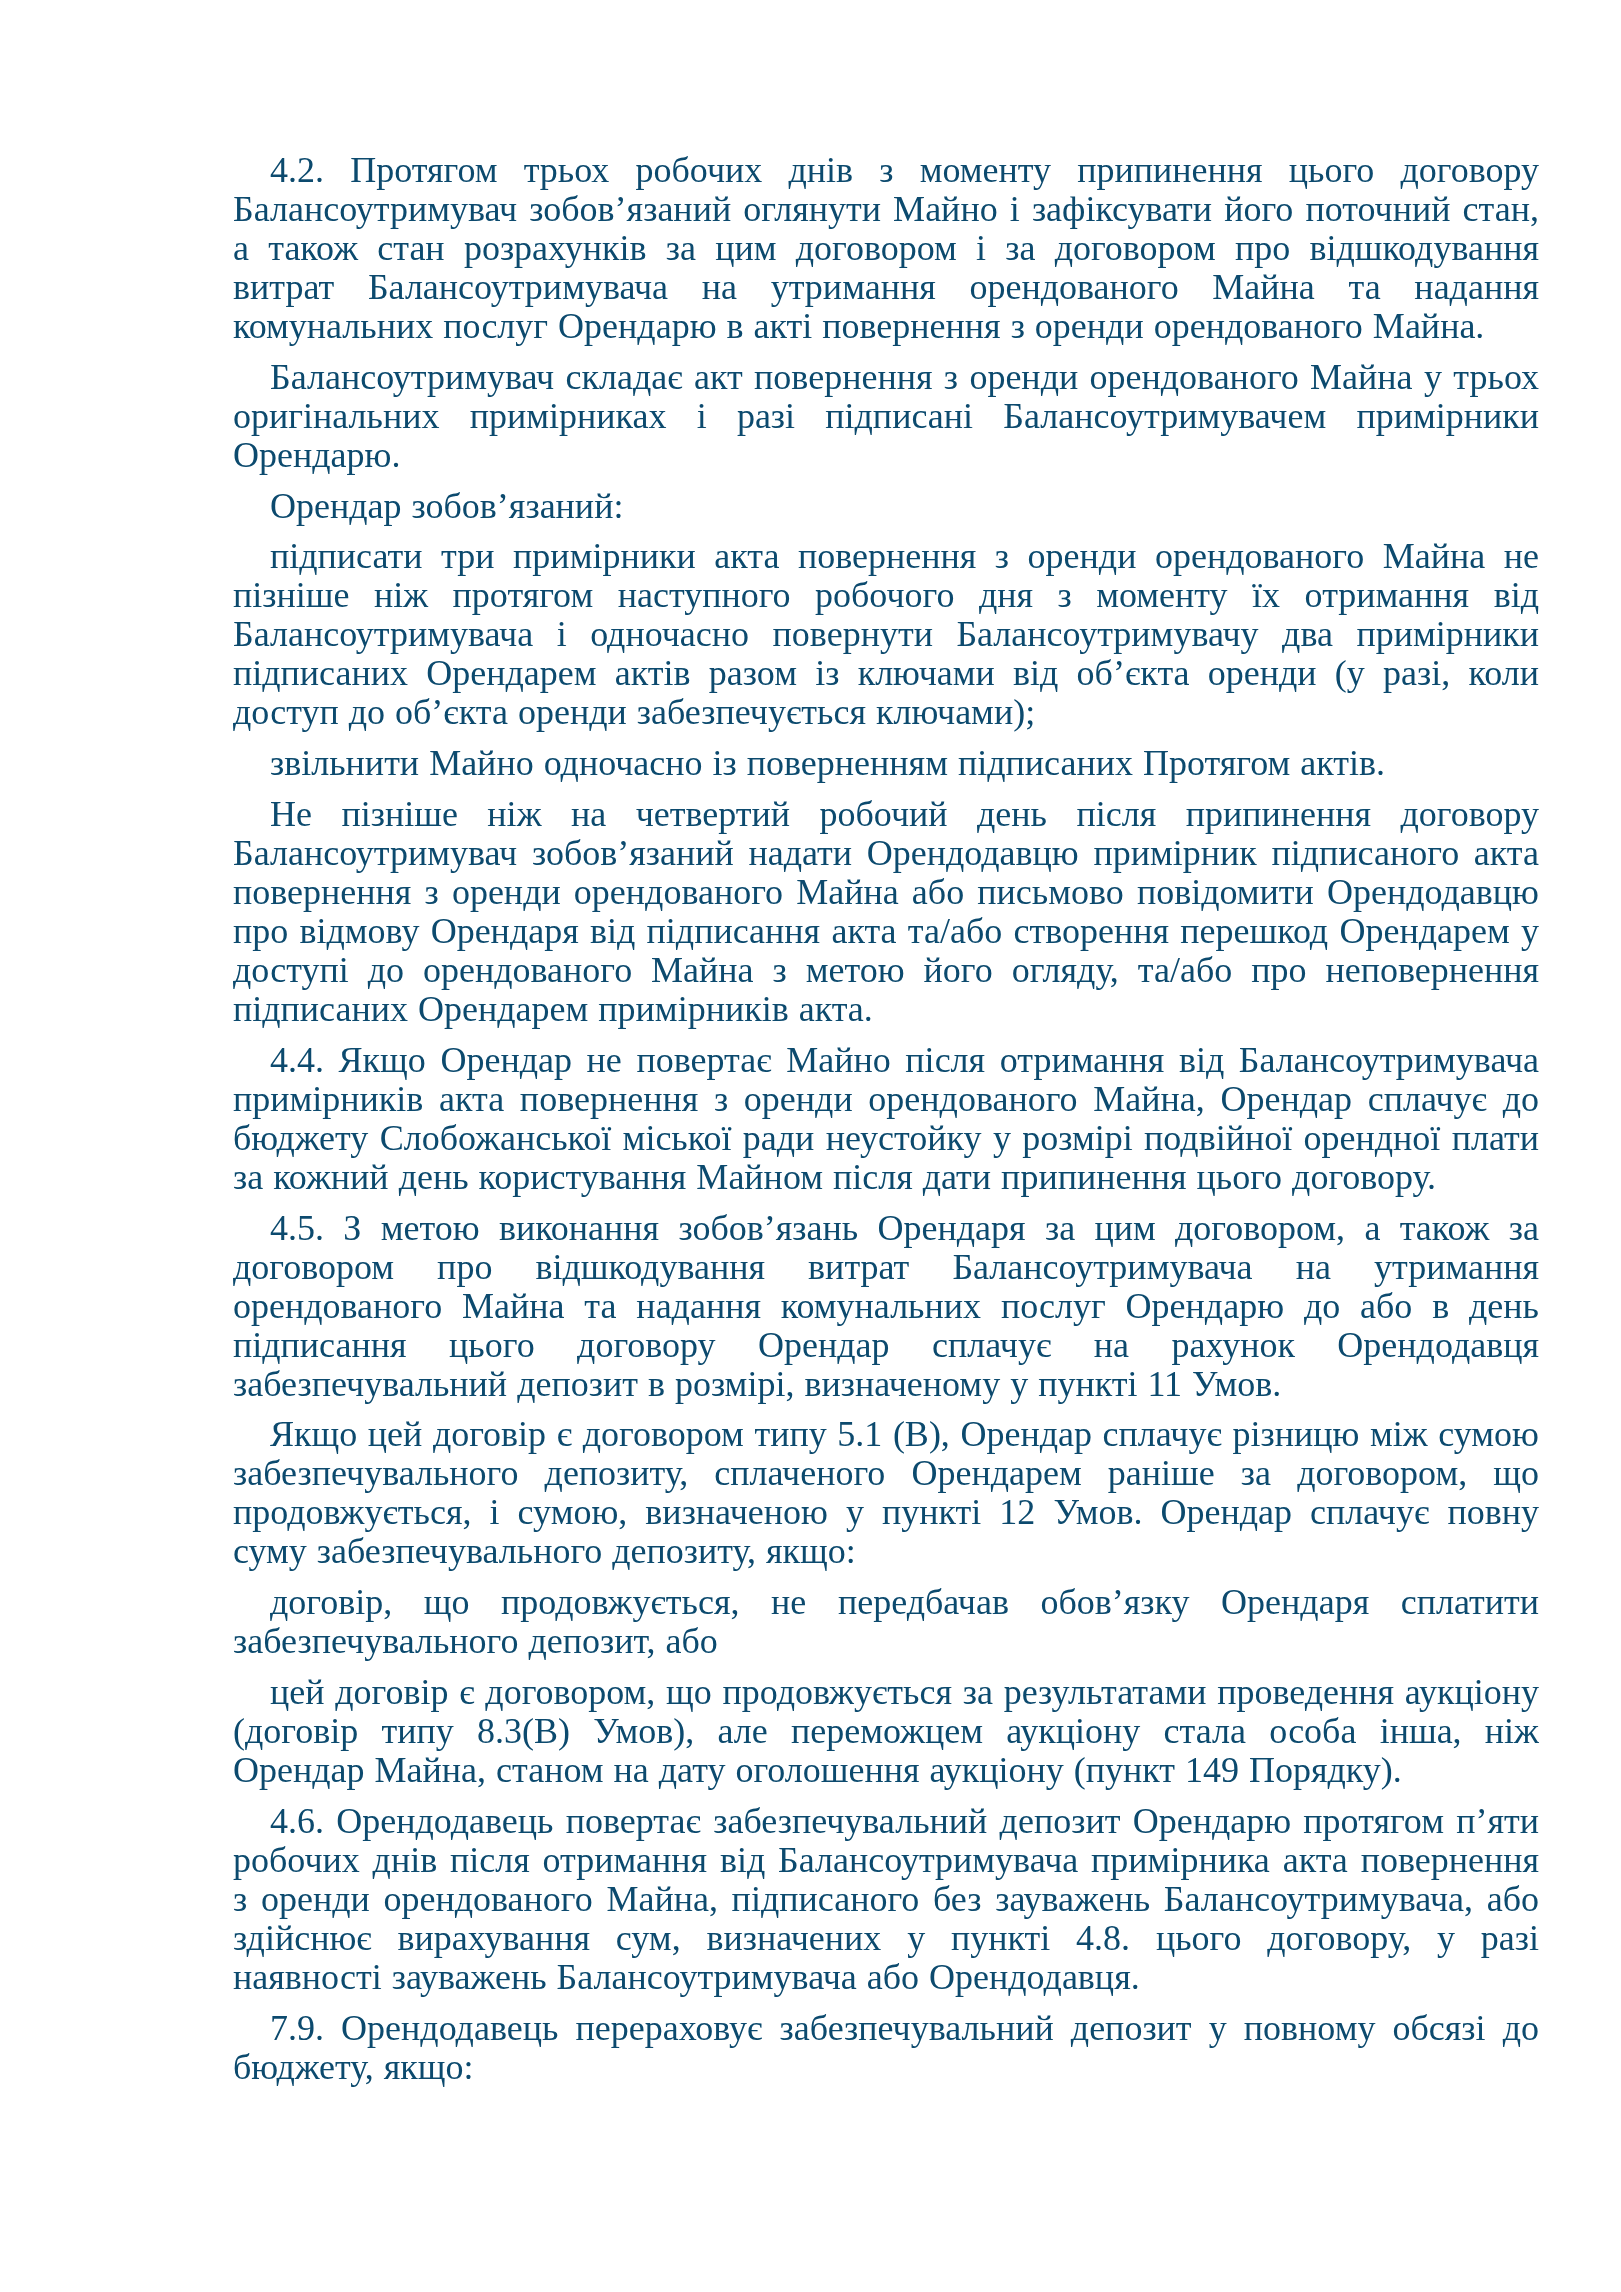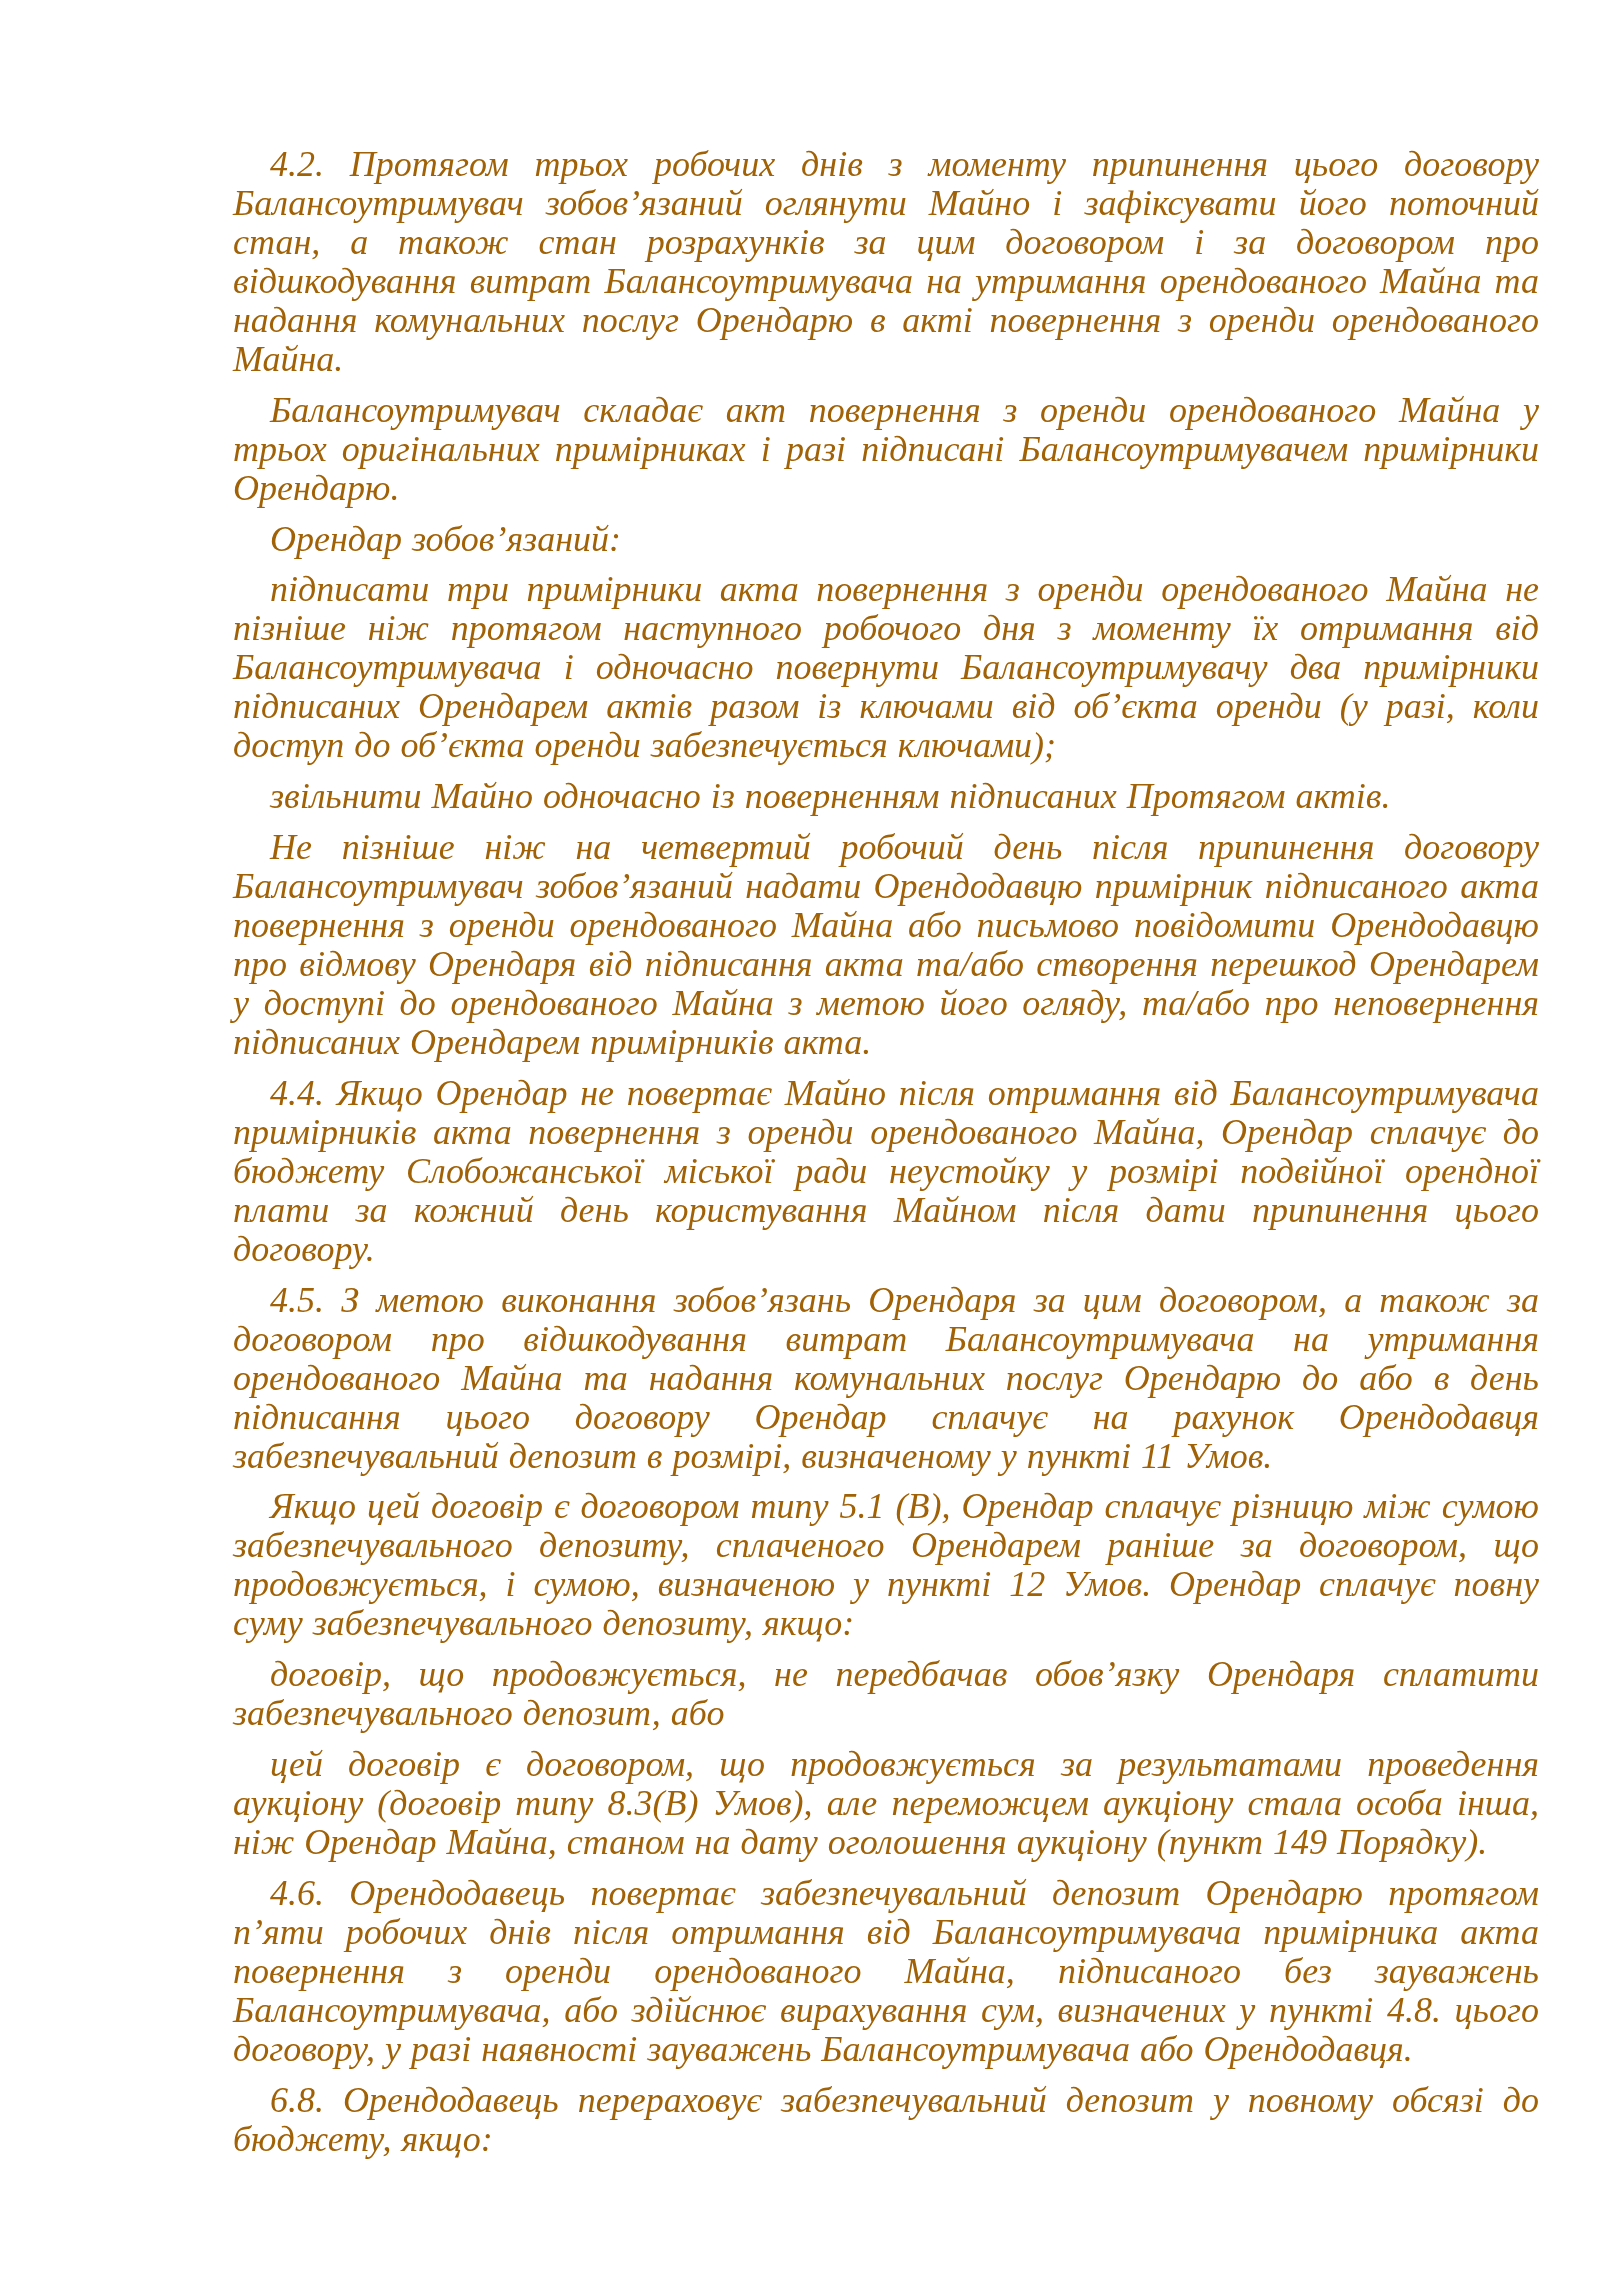--- a/index.html
+++ b/index.html
@@ -9,25 +9,24 @@
   }
   .page {
     position: relative;
     width: 1621px;
     height: 2293px;
     background: #ffffff;
     overflow: hidden;
   }
   .content {
     position: absolute;
-    top: 145px;
+    top: 151px;
     left: 233px;
     width: 1306px;
-    color: #a16207;
-    font-style: italic;
+    color: #0c4a6e;
   }
   .content p {
     font-family: "Liberation Serif", "DejaVu Serif", serif;
     font-size: 36px;
     line-height: 39px;
     text-align: justify;
     text-indent: 37px;
     margin: 0 0 11.8px 0;
     word-spacing: 1px;
   }
@@ -42,16 +41,16 @@
     <p>Орендар зобов’язаний:</p>
     <p>підписати три примірники акта повернення з оренди орендованого Майна не пізніше ніж протягом наступного робочого дня з моменту їх отримання від Балансоутримувача і одночасно повернути Балансоутримувачу два примірники підписаних Орендарем актів разом із ключами від об’єкта оренди (у разі, коли доступ до об’єкта оренди забезпечується ключами);</p>
     <p>звільнити Майно одночасно із поверненням підписаних Протягом актів.</p>
     <p>Не пізніше ніж на четвертий робочий день після припинення договору Балансоутримувач зобов’язаний надати Орендодавцю примірник підписаного акта повернення з оренди орендованого Майна або письмово повідомити Орендодавцю про відмову Орендаря від підписання акта та/або створення перешкод Орендарем у доступі до орендованого Майна з метою його огляду, та/або про неповернення підписаних Орендарем примірників акта.</p>
     <p>4.4. Якщо Орендар не повертає Майно після отримання від Балансоутримувача примірників акта повернення з оренди орендованого Майна, Орендар сплачує до  бюджету Слобожанської міської ради неустойку у розмірі подвійної орендної плати за кожний день користування Майном після дати припинення цього договору.</p>
     <p>4.5. З метою виконання зобов’язань Орендаря за цим договором, а також за договором про відшкодування витрат Балансоутримувача на утримання орендованого Майна та надання комунальних послуг Орендарю до або в день підписання цього договору Орендар сплачує на рахунок Орендодавця забезпечувальний депозит в розмірі, визначеному у пункті 11 Умов.</p>
     <p>Якщо цей договір є договором типу 5.1 (В), Орендар сплачує різницю між сумою забезпечувального депозиту, сплаченого Орендарем раніше за договором, що продовжується, і сумою, визначеною у пункті 12 Умов. Орендар сплачує повну суму забезпечувального депозиту, якщо:</p>
     <p>договір, що продовжується, не передбачав обов’язку Орендаря сплатити забезпечувального депозит, або</p>
     <p>цей договір є договором, що продовжується за результатами проведення аукціону (договір типу 8.3(В) Умов), але переможцем аукціону стала особа інша, ніж Орендар Майна, станом на дату оголошення аукціону (пункт 149 Порядку).</p>
     <p>4.6. Орендодавець повертає забезпечувальний депозит Орендарю протягом п’яти робочих днів після отримання від Балансоутримувача примірника акта повернення з оренди орендованого Майна, підписаного без зауважень Балансоутримувача, або здійснює вирахування сум, визначених у пункті 4.8. цього договору, у разі наявності зауважень Балансоутримувача або Орендодавця.</p>
-    <p>6.8. Орендодавець перераховує забезпечувальний депозит у повному обсязі до бюджету, якщо:</p>
+    <p>7.9. Орендодавець перераховує забезпечувальний депозит у повному обсязі до бюджету, якщо:</p>
   </div>
 </div>
 
 
 </body></html>

